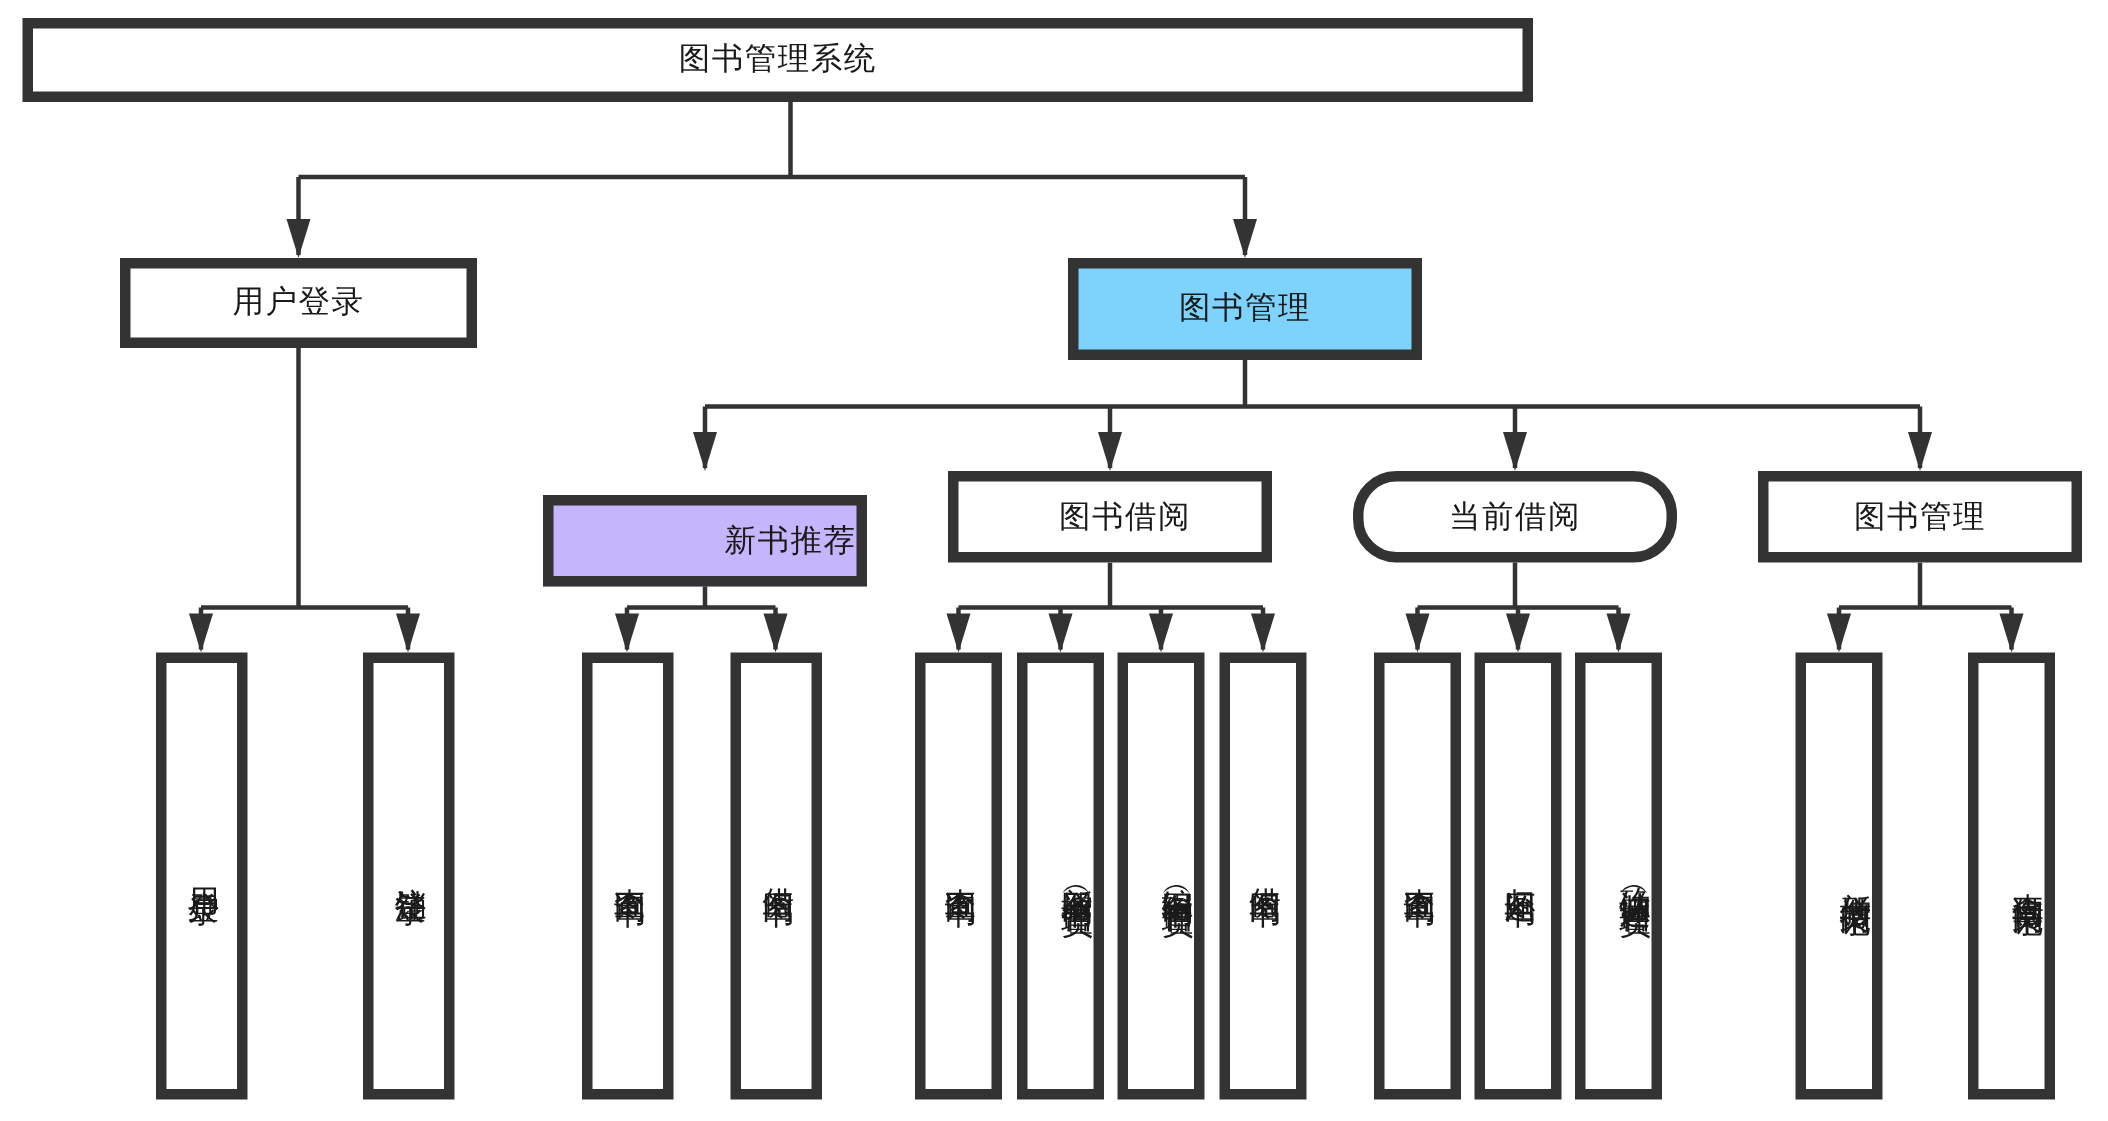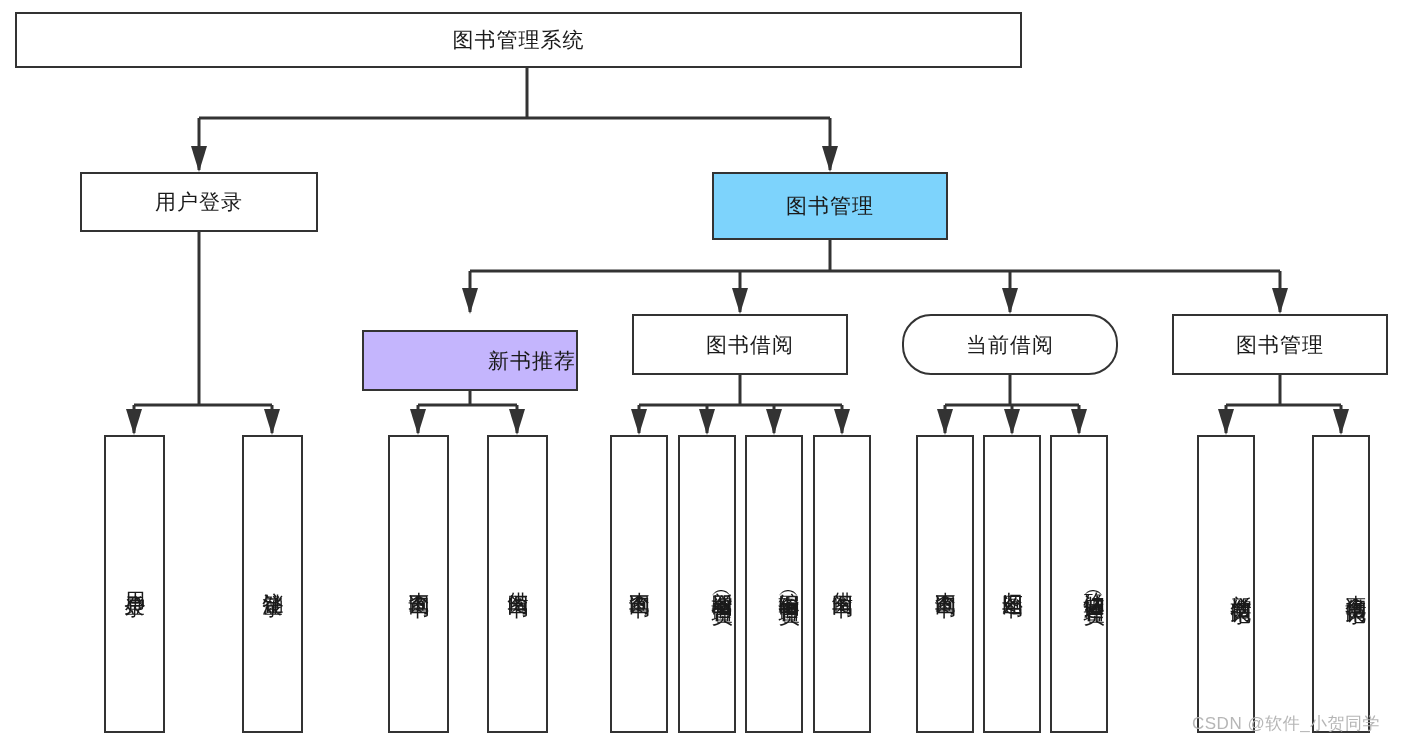--- a/index.html
+++ b/index.html
@@ -14,21 +14,21 @@
     position: relative;
     width: 1405px;
     height: 747px;
     background: #ffffff;
     overflow: hidden;
   }
   .node {
     position: absolute;
     box-sizing: border-box;
     background: #ffffff;
-    border: 2px solid #a21caf;
+    border: 7px solid #a21caf;
     display: flex;
     align-items: center;
     justify-content: center;
     color: #1a1a1a;
   }
   .node-h {
     font-size: 21px;
     letter-spacing: 1px;
     line-height: 1.1;
     white-space: nowrap;
@@ -180,14 +180,13 @@
       <div class="node node-v" style="left: 1050px; top: 435px; width: 58px; height: 298px; border-color: rgb(51, 51, 51); background: rgb(255, 255, 255); color: rgb(26, 26, 26);">
         <span>确认归还（管理员）</span>
       </div>
       <div class="node node-v" style="left: 1197px; top: 435px; width: 58px; height: 298px; border-color: rgb(51, 51, 51); background: rgb(255, 255, 255); color: rgb(26, 26, 26);">
         <span>新增借阅记录</span>
       </div>
       <div class="node node-v" style="left: 1312px; top: 435px; width: 58px; height: 298px; border-color: rgb(51, 51, 51); background: rgb(255, 255, 255); color: rgb(26, 26, 26);">
         <span>查询借阅记录</span>
       </div>
     </div>
-  <div class="watermark">CSDN @软件_小贺同学</div>
 </div>
 
 </body></html>

